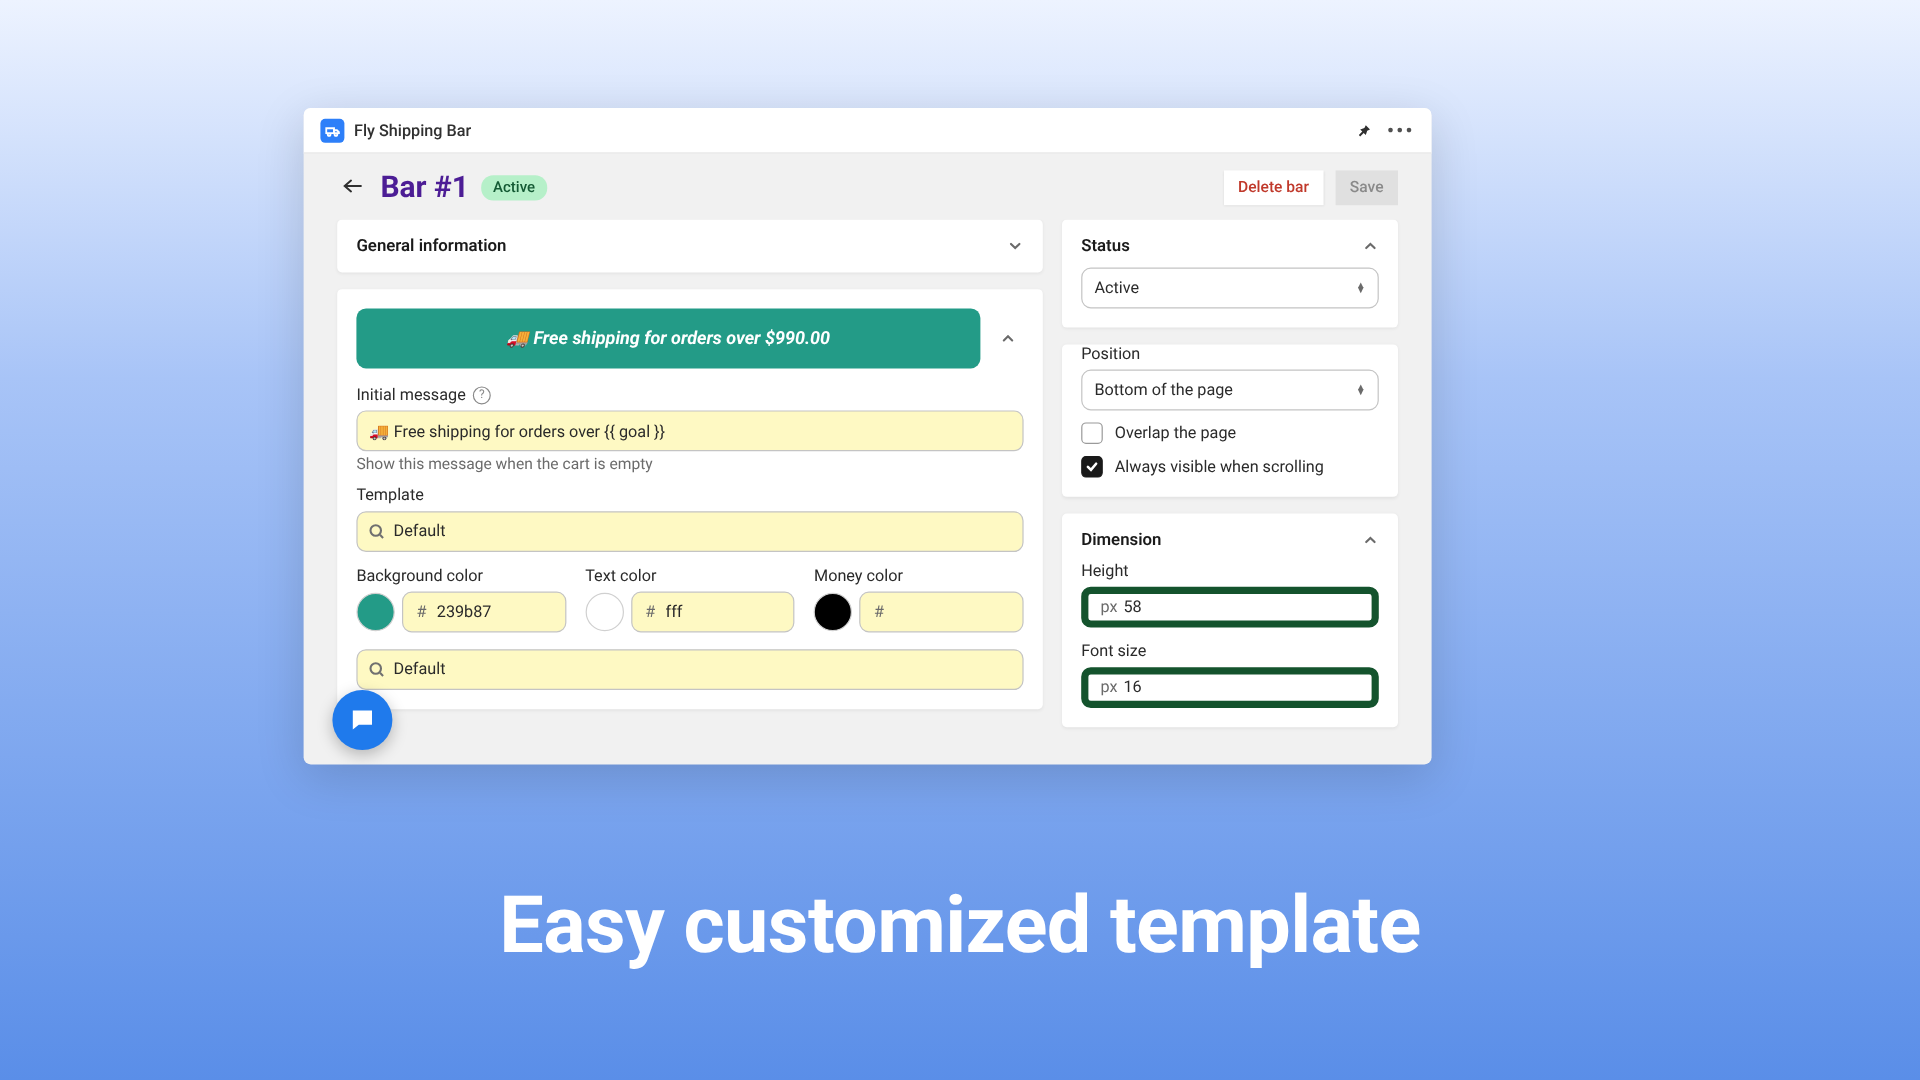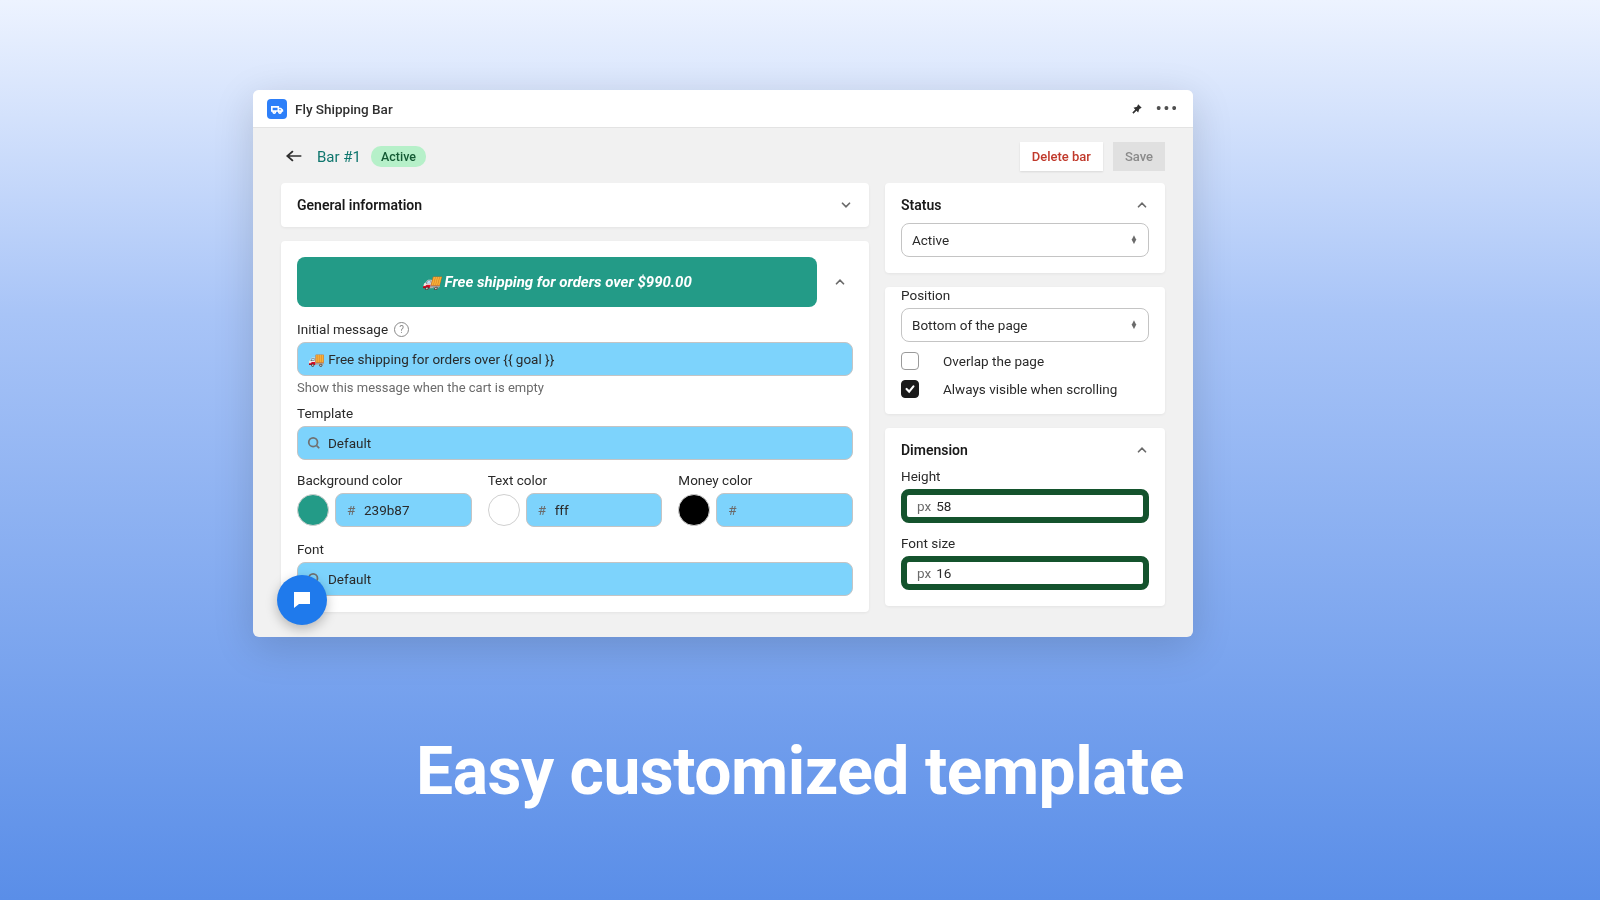--- a/index.html
+++ b/index.html
@@ -64,21 +64,21 @@
   }
   .more-icon { letter-spacing: 2px; font-weight:700; }
 
   .header-row {
     padding: 14px 28px 12px 28px;
     display: flex;
     align-items: center;
     gap: 10px;
   }
   .back-btn { color: #555; cursor: pointer; font-size: 18px; padding: 4px; }
-  .bar-title { font-size: 15px; font-weight: 400; color: #0f766e; }
+  .bar-title { font-size: 25px; font-weight: 700; color: #4c1d95; }
   .status-badge {
     background: #b6f0c9;
     color: #145a34;
     font-size: 12.5px;
     font-weight: 500;
     padding: 3px 10px;
     border-radius: 10px;
   }
   .header-spacer { flex: 1; }
   .btn {
@@ -175,21 +175,21 @@
   }
   .text-input {
     border: 1px solid #c4c4c4;
     border-radius: 8px;
     height: 34px;
     width: 100%;
     padding: 0 10px;
     font-size: 13.5px;
     font-family: inherit;
     color:#2a2a2a;
-    background:#7dd3fc;
+    background:#fef9c3;
   }
   .text-input.with-icon { padding-left: 30px; }
   .input-wrap { position: relative; }
   .input-icon {
     position: absolute; left: 10px; top: 50%; transform: translateY(-50%);
     color: #707070;
     display:flex; align-items:center;
   }
   .hash-prefix {
     position: absolute; left: 12px; top: 50%; transform: translateY(-50%);
@@ -233,21 +233,21 @@
     cursor:pointer;
     padding: 0 6px;
   }
   .seg:last-child { border-right:none; }
   .seg.active { background:#e7e7e7; }
   .seg.bold   { font-weight:700; }
   .seg.italic { font-style:italic; }
   .seg.underline { text-decoration: underline; }
 
   .check-row {
-    display:flex; align-items:center; gap:24px;
+    display:flex; align-items:center; gap:10px;
     font-size:13.5px; color:#2a2a2a;
     margin-top: 10px;
   }
   .checkbox {
     width:18px; height:18px; border:1px solid #9a9a9a; border-radius:4px;
     display:flex; align-items:center; justify-content:center;
     background:#fff;
   }
   .checkbox.checked { background:#1a1a1a; border-color:#1a1a1a; }
   .checkbox.checked svg { stroke:#fff; }
@@ -387,21 +387,20 @@
                 <div class="color-input-wrap">
                   <span class="hash-prefix">#</span>
                   <input class="text-input with-hash" value="" style="">
                 </div>
               </div>
             </div>
           </div>
 
           <div class="font-style-row">
             <div class="font-col">
-              <div class="field-label">Font</div>
               <div class="input-wrap">
                 <span class="input-icon">
                   <svg width="14" height="14" viewBox="0 0 16 16" fill="none" stroke="#707070" stroke-width="2">
                       <circle cx="7" cy="7" r="5"></circle>
                       <path d="M11 11l3 3"></path>
                     </svg>
                 </span>
                 <input class="text-input with-icon" value="Default" style="">
               </div>
             </div>

